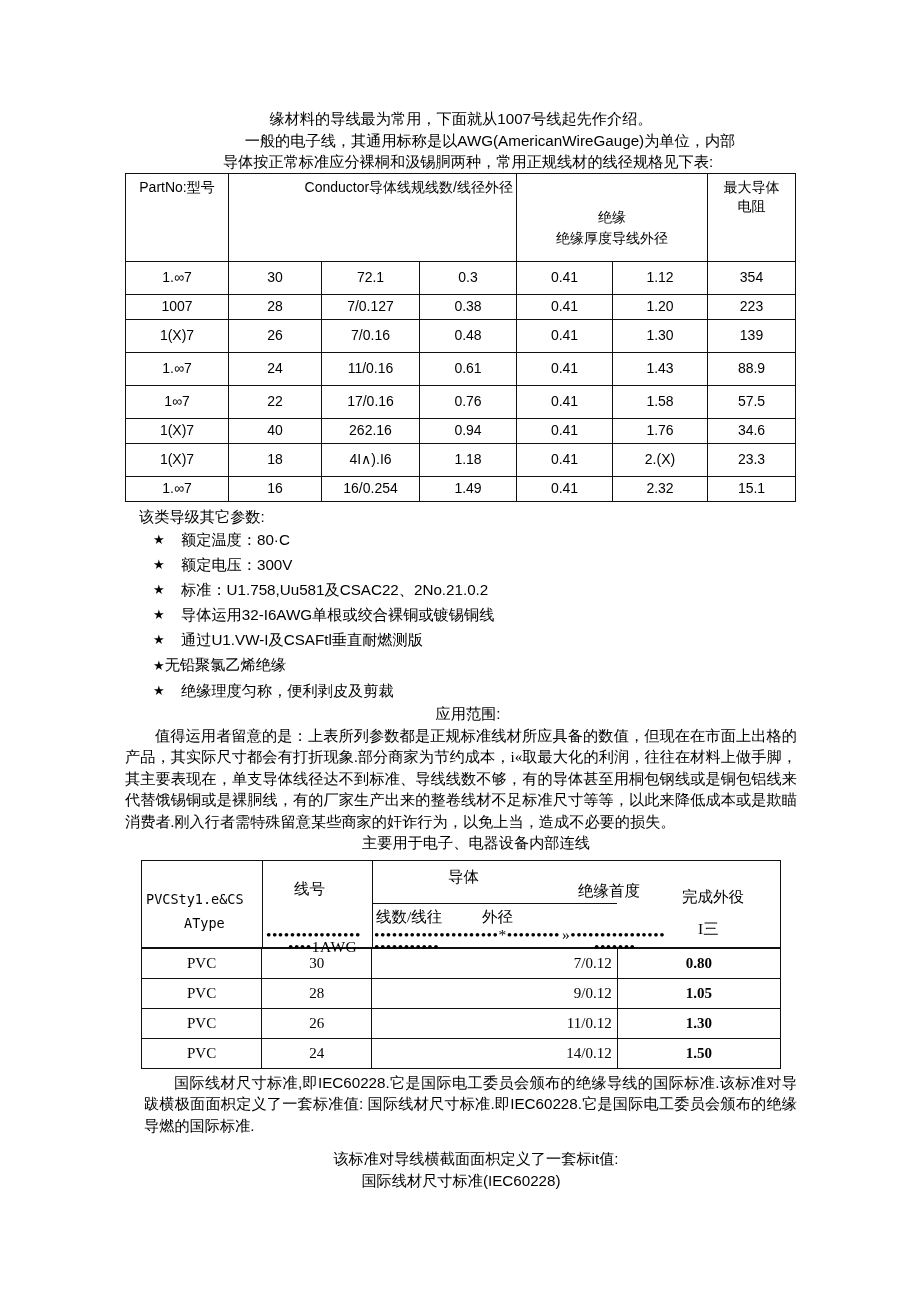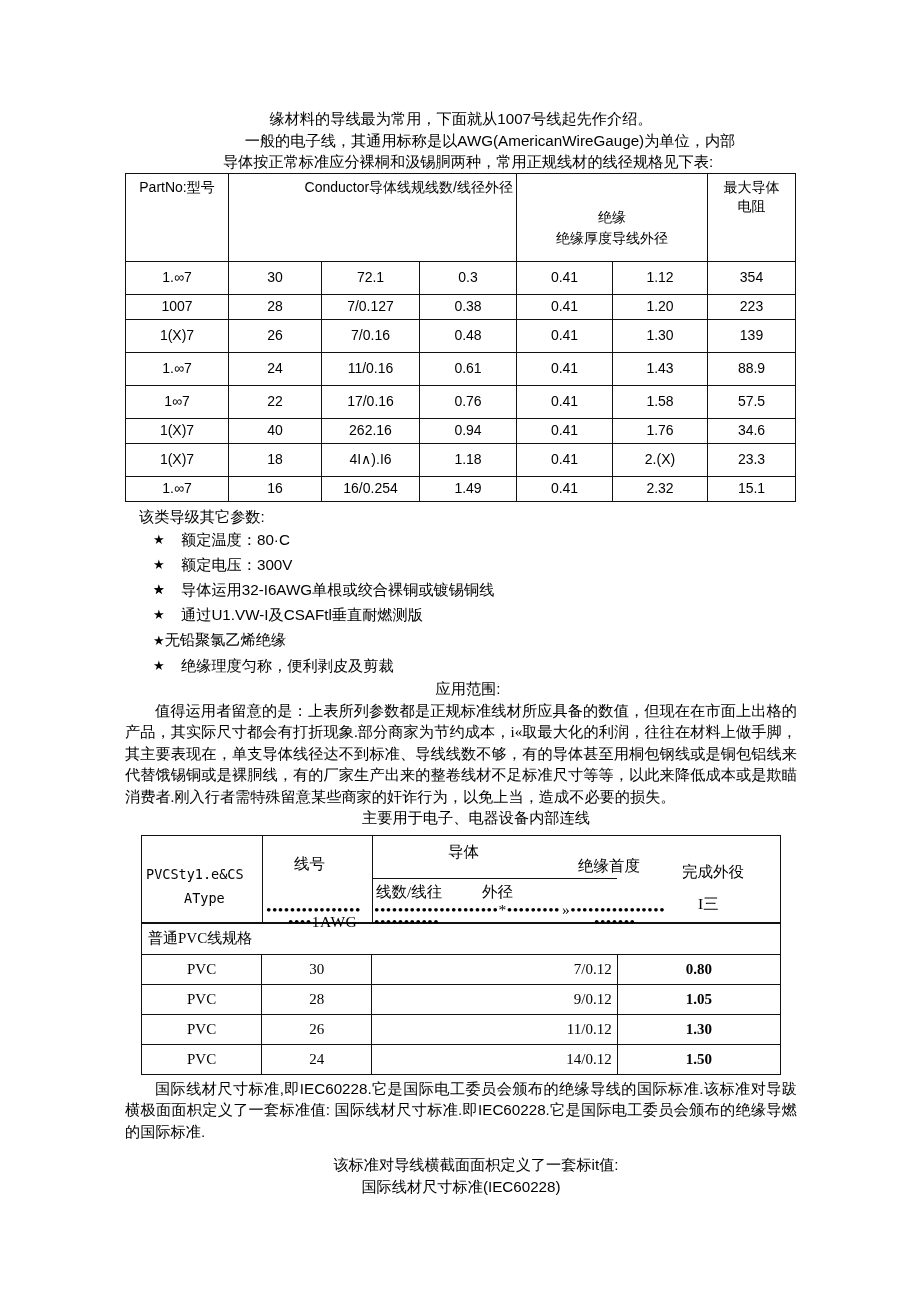--- a/index.html
+++ b/index.html
@@ -280,20 +280,21 @@
       <li>
         <span class="star">★</span>
         <span>额定温度：80·C</span>
       </li>
       <li>
         <span class="star">★</span>
         <span>额定电压：300V</span>
       </li>
       <li>
         <span class="star">★</span>
+        <span>标准：U1.758,Uu581及CSAC22、2No.21.0.2</span>
       </li>
       <li>
         <span class="star">★</span>
         <span>导体运用32-I6AWG单根或绞合裸铜或镀锡铜线</span>
       </li>
       <li>
         <span class="star">★</span>
         <span>通过U1.VW-I及CSAFtl垂直耐燃测版</span>
       </li>
       <li class="tight">
@@ -341,23 +342,20 @@
       </div>
 
       <table class="t2">
         <colgroup>
           <col style="width:120px">
           <col style="width:110px">
           <col style="width:245px">
           <col style="width:163px">
         </colgroup>
         <tbody>
-          <tr>
-            <td class="c-span" colspan="4" style="height:26px;">普通PVC线规格</td>
-          </tr>
           <tr class="t2row">
             <td class="c-type">PVC</td>
             <td class="c-awg">30</td>
             <td class="c-cond">7/0.12</td>
             <td class="c-od c-od-ctr">0.80</td>
           </tr>
           <tr class="t2row">
             <td class="c-type">PVC</td>
             <td class="c-awg">28</td>
             <td class="c-cond">9/0.12</td>
@@ -372,18 +370,18 @@
           <tr class="t2row">
             <td class="c-type">PVC</td>
             <td class="c-awg">24</td>
             <td class="c-cond">14/0.12</td>
             <td class="c-od c-od-ctr">1.50</td>
           </tr>
         </tbody>
       </table>
     </div>
 
-    <p class="para sans indent-em" style="margin-top:3px;">国际线材尺寸标准,即IEC60228.它是国际电工委员会颁布的绝缘导线的国际标准.该标准对导跋横极面面枳定义了一套标准值: 国际线材尺寸标准.即IEC60228.它是国际电工委员会颁布的绝缘导燃的国际标准.</p>
+    <p class="para sans indent-em" style="margin-top:3px;margin-left:19px;">国际线材尺寸标准,即IEC60228.它是国际电工委员会颁布的绝缘导线的国际标准.该标准对导跋横极面面枳定义了一套标准值: 国际线材尺寸标准.即IEC60228.它是国际电工委员会颁布的绝缘导燃的国际标准.</p>
     <p class="para sans nojust indent-em" style="margin-top:12px;">该标准对导线横截面面枳定义了一套标it值:</p>
     <p class="para sans nojust">国际线材尺寸标准(IEC60228)</p>
 
   </div>
 </div>
 
 </body></html>

